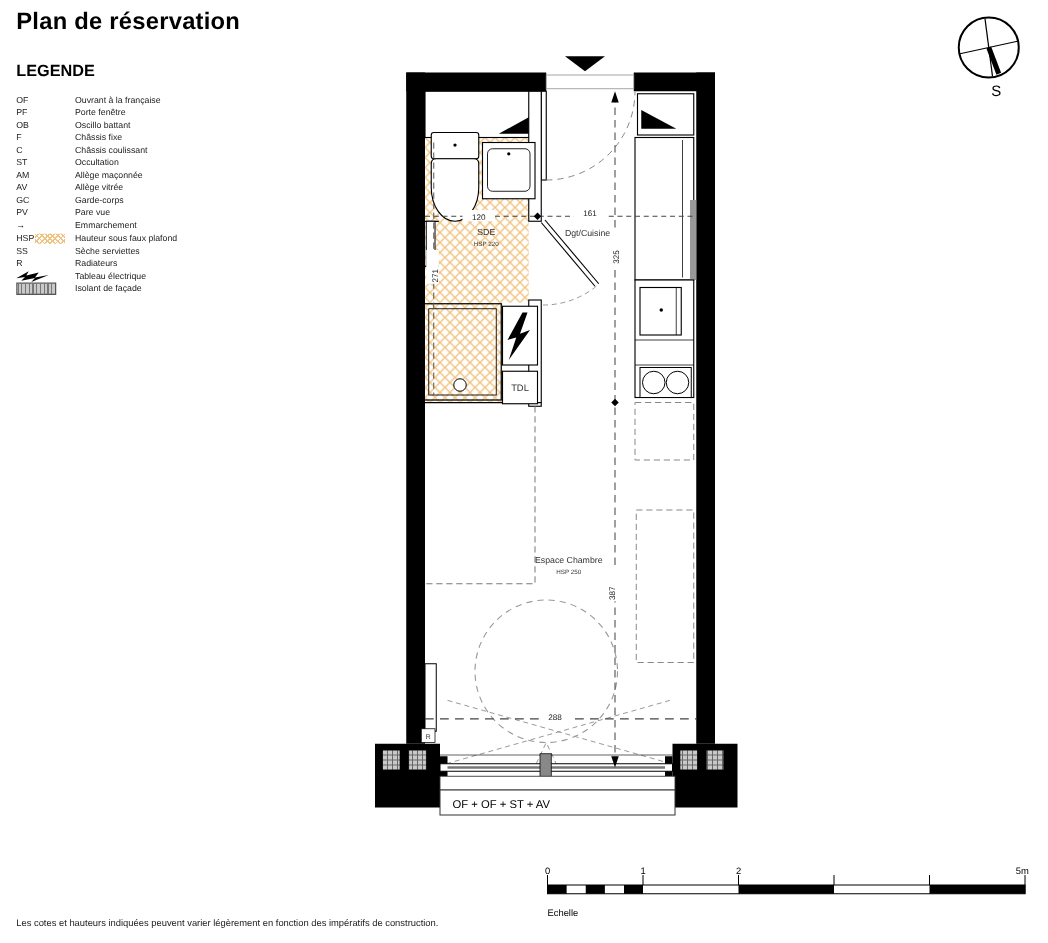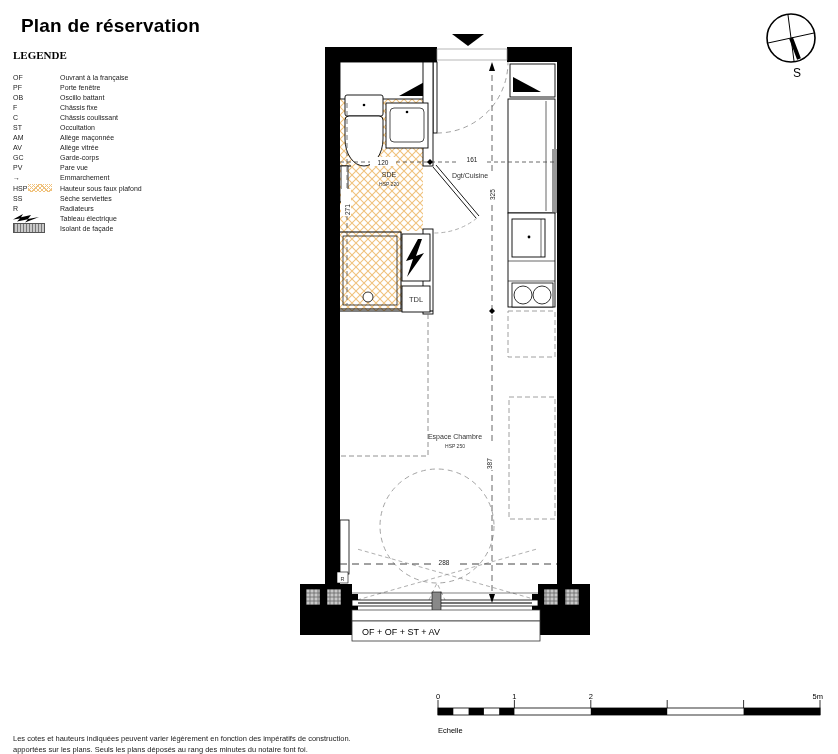--- a/index.html
+++ b/index.html
@@ -1,36 +1,36 @@
 <!DOCTYPE html>
 <html><head>
 <meta charset="utf-8">
 <style>
   html,body{margin:0;padding:0;background:#fff;}
   #page{position:relative;width:838px;height:754px;background:#fff;
         font-family:"Liberation Sans", sans-serif;color:#000;overflow:hidden;}
-  #title{position:absolute;left:13px;top:7px;margin:8px;font-size:19px;font-weight:700;letter-spacing:.2px;}
+  #title{position:absolute;left:13px;top:7px;margin:0;font-size:19px;font-weight:700;letter-spacing:.2px;}
   
   #legend{position:absolute;left:13px;top:49px;width:260px;}
-  #legend .lg-head{font-size:11px;font-weight:700;margin-bottom:11px;font-family:Liberation Serif, serif;}
+  #legend .lg-head{font-size:13px;font-weight:700;margin-bottom:11px;}
   .lg-row{display:flex;align-items:center;height:10.1px;font-size:7px;color:#222;}
   .lg-abbr{width:47px;flex:none;display:flex;align-items:center;}
   .lg-label{flex:1;}
   .hsp-swatch{display:inline-block;width:24px;height:8px;margin-left:1px;
      background:
        repeating-linear-gradient(45deg, rgba(240,194,125,0) 0 2px, #f0c27d 2px 3px),
        repeating-linear-gradient(-45deg, rgba(240,194,125,0) 0 2px, #f0c27d 2px 3px);}
   .iso-swatch{display:inline-block;width:30px;height:8px;border:0.5px solid #555;
      background:
        repeating-linear-gradient(90deg,#777 0 1px, #c9c9c9 1px 3px),
        repeating-linear-gradient(0deg,#777 0 1px, rgba(0,0,0,0) 1px 3px);}
   
   #compass{position:absolute;left:763px;top:8px;}
   
-  #plan{position:absolute;left:296px;top:32px;}
+  #plan{position:absolute;left:296px;top:43px;}
   
   #footer-text{position:absolute;left:13px;top:693px;font-size:7.5px;color:#222;line-height:11px;margin-top:40px;}
   #scalebar{position:absolute;left:430px;top:686px;}
   svg text{font-family:"Liberation Sans", sans-serif;}
 </style>
 </head>
 <body>
 
 <div id="page">
 
@@ -298,21 +298,20 @@
       <text x="389" y="186.5" text-anchor="middle" font-size="5">HSP 220</text>
       <text x="470" y="179" text-anchor="middle" font-size="7">Dgt/Cuisine</text>
       <text x="455" y="440" text-anchor="middle" font-size="7">Espace Chambre</text>
       <text x="455" y="449" text-anchor="middle" font-size="5">HSP 250</text>
     </g>
   </svg>
   </div>
 
   <div id="footer-text">
     <div>Les cotes et hauteurs indiquées peuvent varier légèrement en fonction des impératifs de construction.</div>
-    <div>apportées sur les plans. Seuls les plans déposés au rang des minutes du notaire font foi.</div>
   </div>
 
   <div id="scalebar">
     <svg width="400" height="52" viewBox="430 686 400 52">
       <g stroke="#000" stroke-width="0.8">
         <line x1="438" y1="700" x2="438" y2="715"></line>
         <line x1="514.4" y1="700" x2="514.4" y2="715"></line>
         <line x1="590.8" y1="700" x2="590.8" y2="715"></line>
         <line x1="667.2" y1="700" x2="667.2" y2="715"></line>
         <line x1="743.6" y1="700" x2="743.6" y2="715"></line>

